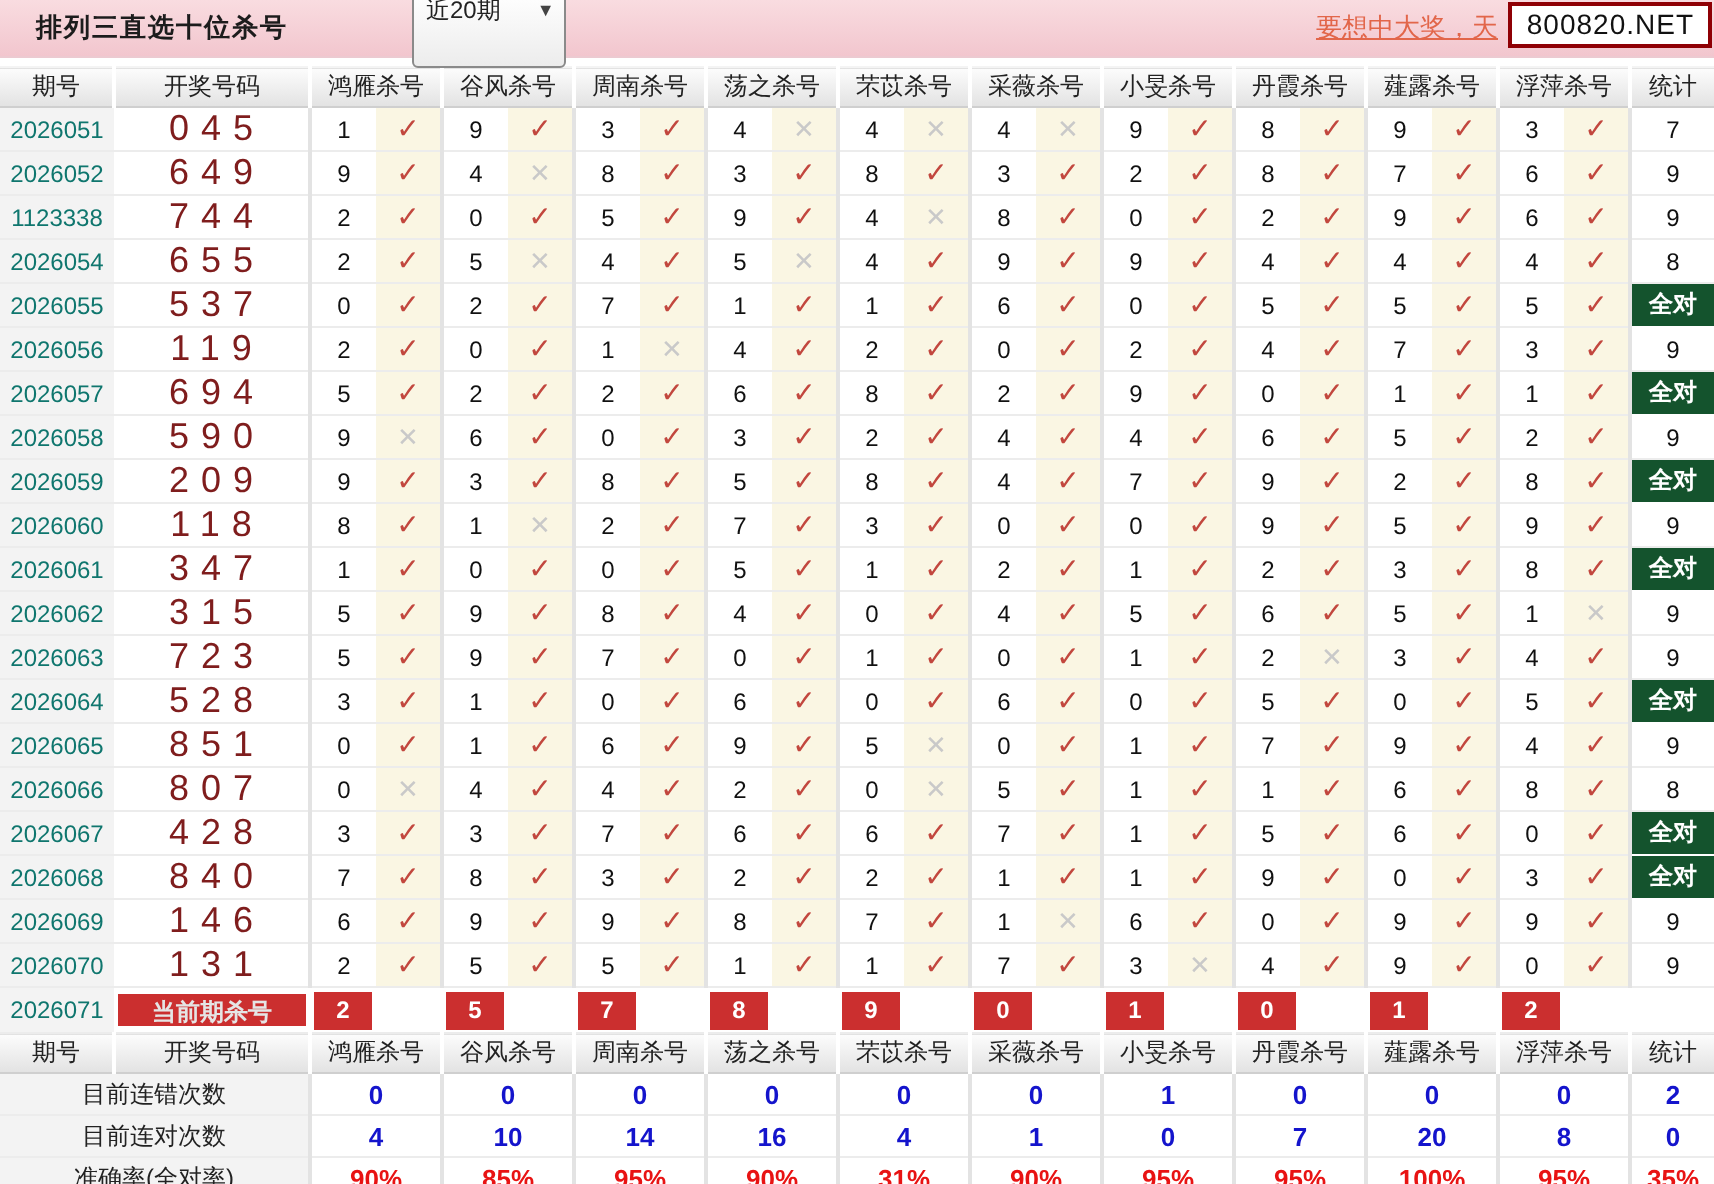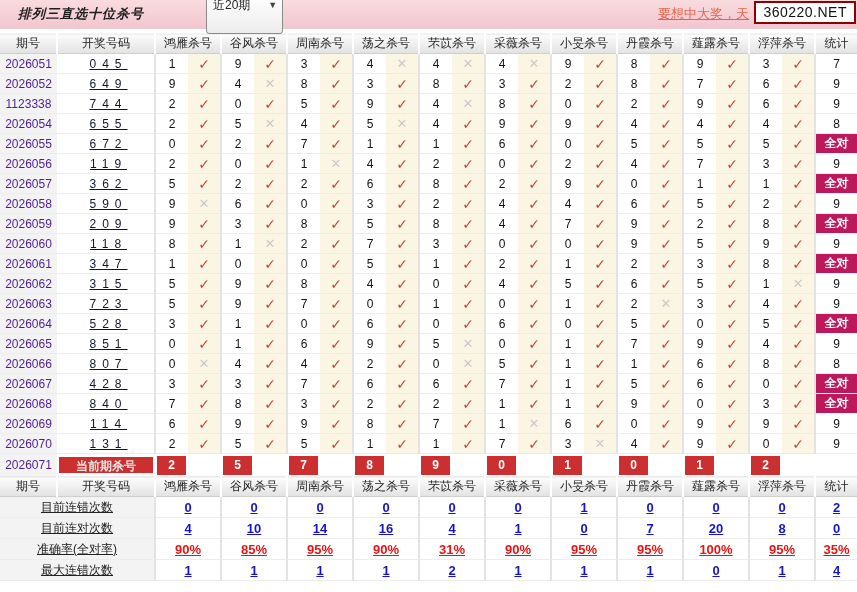--- a/index.html
+++ b/index.html
@@ -1,61 +1,61 @@
 <!DOCTYPE html>
 <html><head>
 <meta charset="utf-8">
 <style>
   html,body{margin:0;padding:0;background:#fff;}
   body{width:857px;font-family:"Liberation Sans","DejaVu Sans",sans-serif;-webkit-font-smoothing:antialiased;}
   
   .topbar{position:relative;height:28px;background:linear-gradient(#f9dce0,#f2c6ce);display:flex;align-items:center;border-bottom:1px solid #eccad1;}
-  .page-title{font-weight:bold;font-size:13px;color:#1c1c1c;margin-left:18px;letter-spacing:1px;font-style:italic;}
+  .page-title{font-weight:bold;font-size:13px;color:#1c1c1c;margin-left:18px;letter-spacing:1px;}
   .period-select{margin-left:62px;display:inline-flex;align-items:center;gap:18px;background:linear-gradient(#ffffff,#ececec);border:1px solid #8a8a8a;border-radius:3px;padding:1px 5px 20px 6px;font-size:12px;color:#222;cursor:pointer;height:16px;line-height:16px;}
   .period-select .arrow{font-size:9px;color:#444;}
   .promo{position:absolute;right:108px;top:5px;font-size:13px;color:#e2664a;text-decoration:underline;white-space:nowrap;cursor:pointer;}
   .site-badge{position:absolute;right:1px;top:1px;background:#ffffff;border:2px solid #8f0005;color:#111;font-size:14px;padding:1px 7px 2px 7px;letter-spacing:0.5px;z-index:2;}
   .gap{height:4px;background:#fff;}
   
   table{border-collapse:collapse;table-layout:fixed;width:857px;font-size:12px;}
   td,th{padding:0;text-align:center;overflow:hidden;white-space:nowrap;}
   tr.hrow th{height:19px;background:linear-gradient(#fcfcfc,#e2e2e2);font-weight:normal;font-size:12px;color:#222;border-left:2px solid #ffffff;border-bottom:1px solid #cfcfcf;border-top:1px solid #f4f4f4;margin-top:27px;}
   tr.hrow th:first-child{border-left:none;}
   tr.drow td{height:19px;border-bottom:1px solid #ececec;}
-  td.per{background:#f3f3f3;color:#4c1d95;}
-  td.draw{color:#0f172a;letter-spacing:6px;padding-left:6px;font-size:12px;text-decoration:underline;}
+  td.per{background:#f3f3f3;color:#0f766e;}
+  td.draw{color:#7f1d1d;letter-spacing:6px;padding-left:6px;font-size:18px;}
   td.kd{border-left:2px solid #e3e3e3;color:#111;}
   td.km{background:#faf6e3;}
   td.st{border-left:2px solid #e3e3e3;color:#111;}
-  td.st.full{background:#be185d;color:#fff;font-weight:bold;border-bottom:1px solid #fff;}
+  td.st.full{background:#14532d;color:#fff;font-weight:bold;border-bottom:1px solid #fff;}
   .ok{color:#c2473e;font-size:14px;font-weight:bold;}
   .xx{color:#c9c9c9;font-size:13px;font-weight:bold;}
   
   tr.crow td{height:22px;border-bottom:1px solid #ececec;}
   .curlabel{background:#cb2f2f;color:#e5e5e5;font-weight:bold;font-size:12px;margin:1px 2px;height:16px;line-height:19px;}
   .curk{background:#cb2f2f;color:#fff;font-weight:bold;font-size:12px;margin:1px 2px;height:19px;line-height:19px;}
   
-  tr.srow td{height:20px;border-bottom:1px solid #ececec;text-decoration:underline;}
+  tr.srow td{height:20px;border-bottom:1px solid #ececec;}
   td.slabel{background:#f3f3f3;color:#222;font-size:12px;}
   td.sval{border-left:2px solid #e3e3e3;font-weight:bold;font-size:13px;}
   td.sstat{border-left:2px solid #e3e3e3;font-weight:bold;font-size:13px;}
   .blue{color:#1414cc;}
   .red{color:#e81313;}
 </style>
 </head>
 <body>
 
 <div class="topbar">
   <span class="page-title">排列三直选十位杀号</span>
   <span class="period-select">
     <span>近20期</span>
     <span class="arrow">▼</span>
   </span>
   <span class="promo">要想中大奖，天</span>
-  <span class="site-badge">360220.NET</span>
+  <span class="site-badge">800820.NET</span>
 </div>
 <div class="gap"></div>
 
 <table id="kill-table">
   <colgroup id="cols">
       <col style="width: 57px;">
       <col style="width: 98px;">
       <col style="width: 33px;">
       <col style="width: 33px;">
       <col style="width: 33px;">
@@ -189,21 +189,21 @@
         <td class="kd">4</td>
         <td class="km"><span class="ok">✓</span></td>
         <td class="kd">4</td>
         <td class="km"><span class="ok">✓</span></td>
         <td class="kd">4</td>
         <td class="km"><span class="ok">✓</span></td>
         <td class="st">8</td>
       </tr>
       <tr class="drow">
         <td class="per">2026055</td>
-        <td class="draw">672</td>
+        <td class="draw">537</td>
         <td class="kd">0</td>
         <td class="km"><span class="ok">✓</span></td>
         <td class="kd">2</td>
         <td class="km"><span class="ok">✓</span></td>
         <td class="kd">7</td>
         <td class="km"><span class="ok">✓</span></td>
         <td class="kd">1</td>
         <td class="km"><span class="ok">✓</span></td>
         <td class="kd">1</td>
         <td class="km"><span class="ok">✓</span></td>
@@ -239,21 +239,21 @@
         <td class="kd">4</td>
         <td class="km"><span class="ok">✓</span></td>
         <td class="kd">7</td>
         <td class="km"><span class="ok">✓</span></td>
         <td class="kd">3</td>
         <td class="km"><span class="ok">✓</span></td>
         <td class="st">9</td>
       </tr>
       <tr class="drow">
         <td class="per">2026057</td>
-        <td class="draw">362</td>
+        <td class="draw">694</td>
         <td class="kd">5</td>
         <td class="km"><span class="ok">✓</span></td>
         <td class="kd">2</td>
         <td class="km"><span class="ok">✓</span></td>
         <td class="kd">2</td>
         <td class="km"><span class="ok">✓</span></td>
         <td class="kd">6</td>
         <td class="km"><span class="ok">✓</span></td>
         <td class="kd">8</td>
         <td class="km"><span class="ok">✓</span></td>
@@ -539,21 +539,21 @@
         <td class="kd">9</td>
         <td class="km"><span class="ok">✓</span></td>
         <td class="kd">0</td>
         <td class="km"><span class="ok">✓</span></td>
         <td class="kd">3</td>
         <td class="km"><span class="ok">✓</span></td>
         <td class="st full">全对</td>
       </tr>
       <tr class="drow">
         <td class="per">2026069</td>
-        <td class="draw">114</td>
+        <td class="draw">146</td>
         <td class="kd">6</td>
         <td class="km"><span class="ok">✓</span></td>
         <td class="kd">9</td>
         <td class="km"><span class="ok">✓</span></td>
         <td class="kd">9</td>
         <td class="km"><span class="ok">✓</span></td>
         <td class="kd">8</td>
         <td class="km"><span class="ok">✓</span></td>
         <td class="kd">7</td>
         <td class="km"><span class="ok">✓</span></td>

